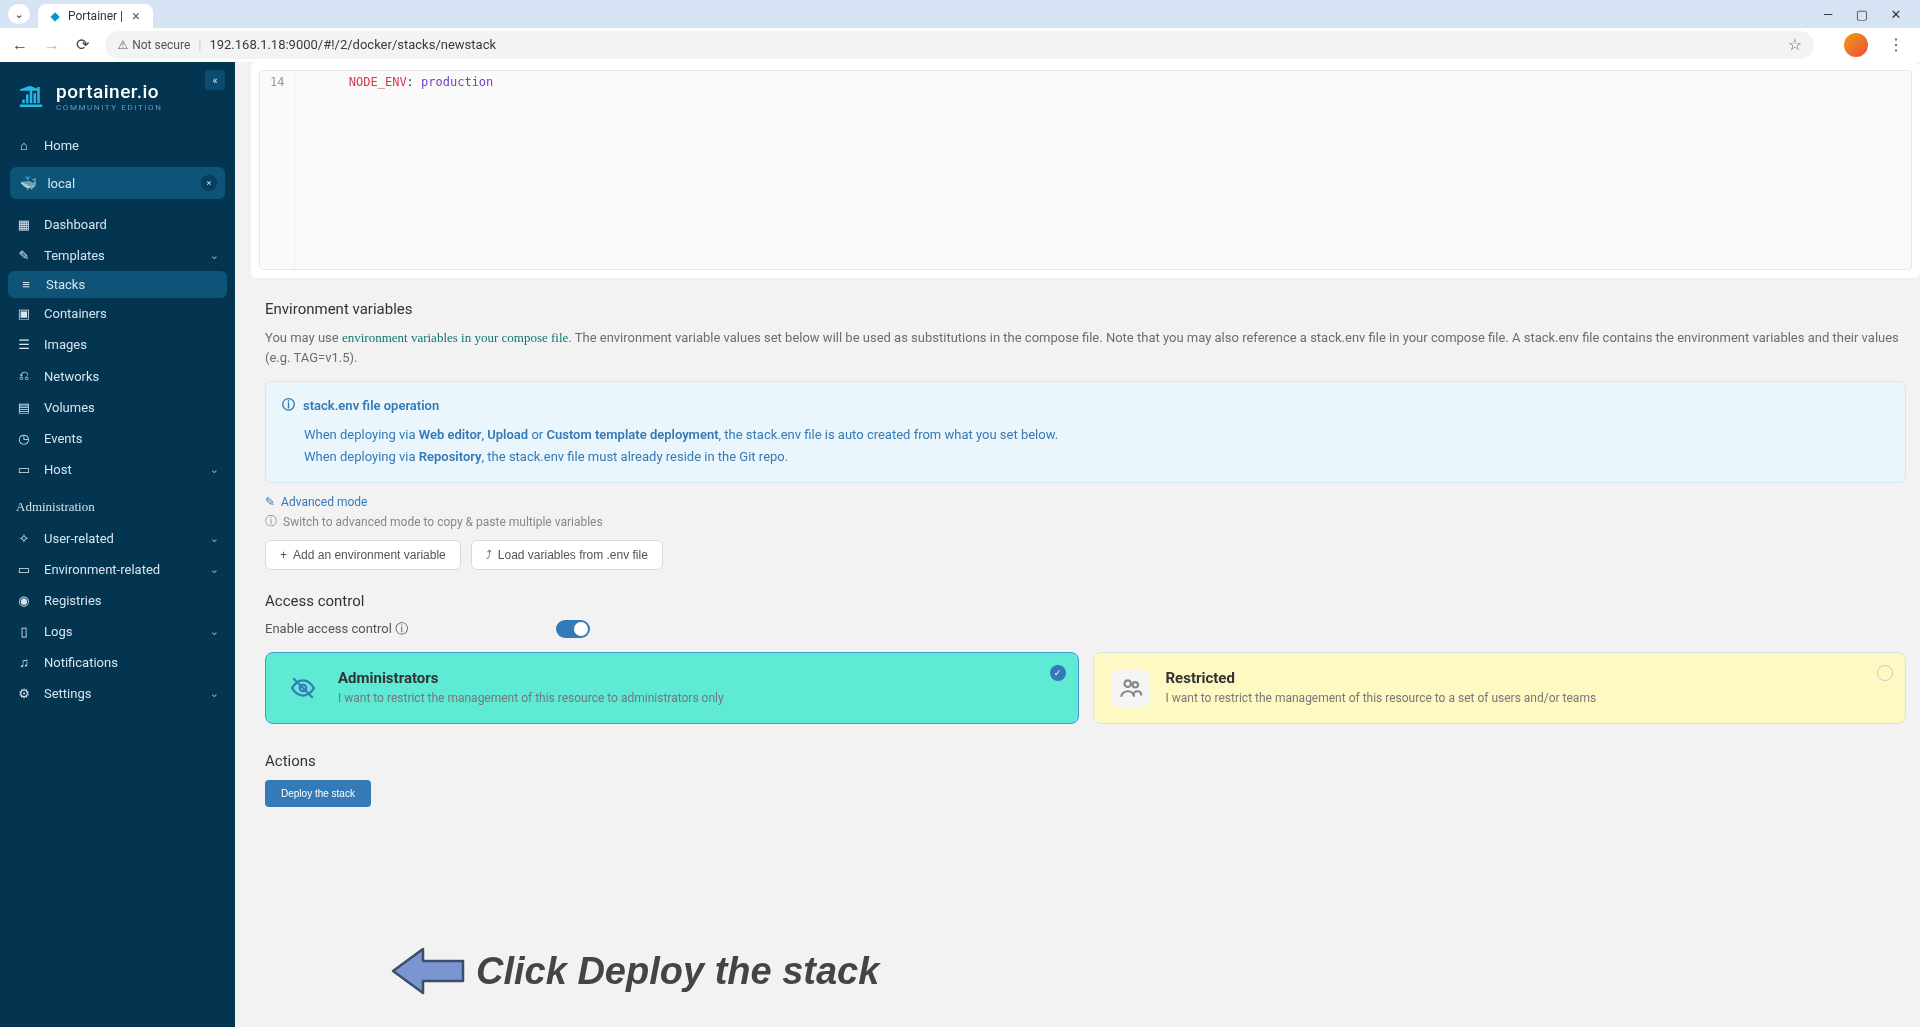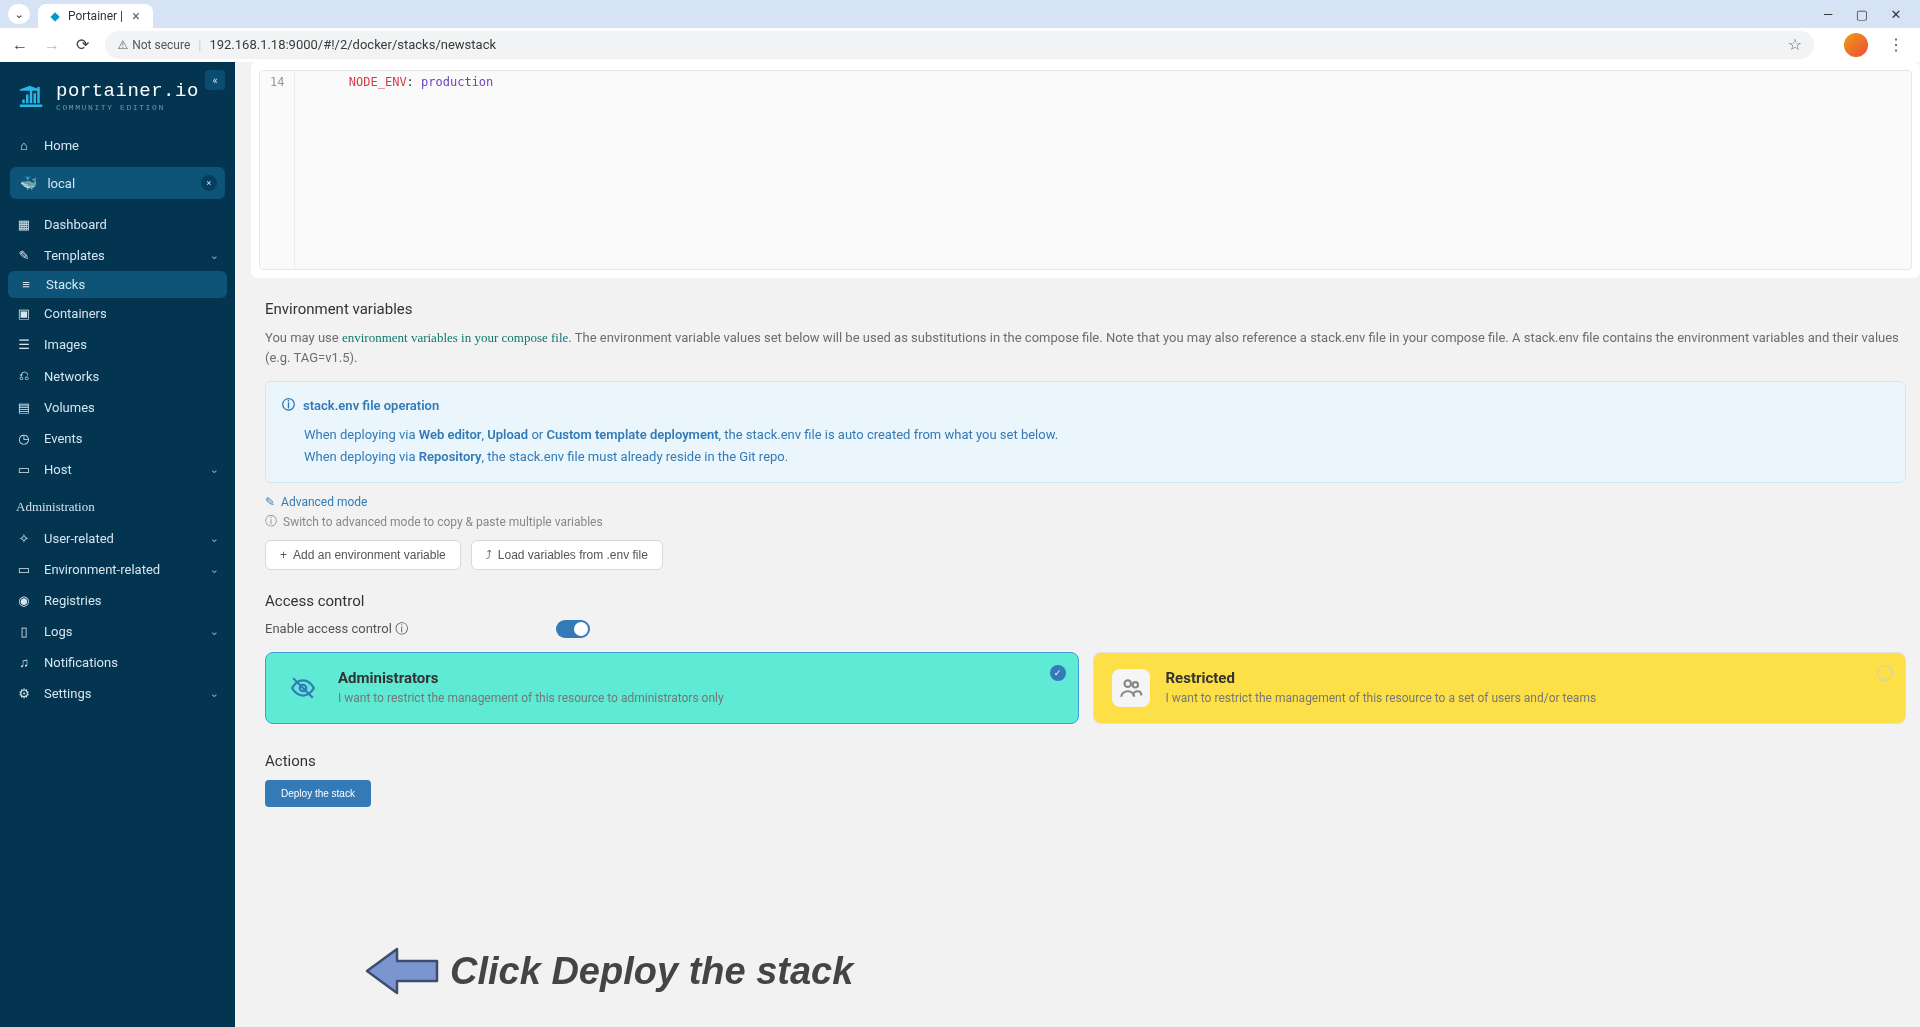--- a/index.html
+++ b/index.html
@@ -20,21 +20,21 @@
 .addr-secure { display: flex; align-items: center; gap: 4px; font-size: 12px; color: #555; }
 .addr-url { color: #3a3a3a; }
 .addr-star { margin-left: auto; color: #666; font-size: 16px; cursor: pointer; }
 .profile { width: 24px; height: 24px; border-radius: 50%; background: linear-gradient(135deg,#f39c12,#e74c3c); cursor: pointer; margin-left: 14px; }
 .kebab { color: #555; font-size: 16px; cursor: pointer; padding: 0 4px; }
 
 
 .app { display: flex; height: calc(1027px - 28px - 34px); }
 .sidebar { width: 235px; background: #033450; color: #d6e5ef; display: flex; flex-direction: column; padding-top: 10px; position: relative; }
 .sb-collapse { position: absolute; top: 8px; right: 10px; width: 20px; height: 20px; background: #0b4c72; border-radius: 4px; display: flex; align-items: center; justify-content: center; font-size: 11px; cursor: pointer; }
-.logo-block { display: flex; align-items: center; gap: 10px; padding: 10px 16px 18px; font-family: Liberation Mono, monospace; }
+.logo-block { display: flex; align-items: center; gap: 10px; padding: 10px 16px 18px; }
 .logo-icon { width: 30px; height: 30px; color: #29b7e5; }
 .logo-text { display: flex; flex-direction: column; line-height: 1; }
 .logo-main { font-size: 19px; color: #fff; font-weight: 500; letter-spacing: 0.5px; }
 .logo-sub { font-size: 8px; color: #6f98ad; letter-spacing: 1.6px; margin-top: 3px; }
 
 .sb-item { display: flex; align-items: center; gap: 12px; padding: 8px 16px; cursor: pointer; color: #d6e5ef; font-size: 13px; }
 .sb-item.active { background: #0e5478; border-radius: 6px; margin: 0 8px; padding: 6px 10px; }
 .sb-icon { width: 16px; text-align: center; font-size: 13px; }
 .sb-chevron { margin-left: auto; font-size: 11px; color: #8ab0c3; }
 
@@ -70,21 +70,21 @@
 .adv-hint { color: #888; display: flex; align-items: center; gap: 6px; margin-top: 4px; }
 
 .btn-row { display: flex; gap: 10px; margin-top: 10px; }
 .btn-outline { background: #fff; border: 1px solid #d9d9d9; border-radius: 6px; padding: 7px 14px; font-size: 12px; color: #555; cursor: pointer; display: flex; align-items: center; gap: 6px; }
 
 .toggle-row { display: flex; align-items: center; gap: 14px; margin-top: 10px; font-size: 13px; color: #555; }
 .toggle { width: 34px; height: 18px; background: #337ab7; border-radius: 10px; position: relative; cursor: pointer; }
 .toggle::after { content: ''; position: absolute; right: 2px; top: 2px; width: 14px; height: 14px; background: #fff; border-radius: 50%; }
 
 .radio-grid { display: flex; gap: 14px; margin-top: 14px; }
-.radio-card { flex: 1; border: 1px solid #e0e0e0; border-radius: 8px; padding: 16px 18px; display: flex; gap: 16px; cursor: pointer; position: relative; background: #fde047; }
+.radio-card { flex: 1; border: 1px solid #e0e0e0; border-radius: 8px; padding: 16px 18px; display: flex; gap: 16px; cursor: pointer; position: relative; background: #fef9c3; }
 .radio-card.selected { border-color: #3e9ed6; background: #5eead4; }
 .radio-icon { width: 38px; height: 38px; border-radius: 8px; display: flex; align-items: center; justify-content: center; font-size: 22px; }
 .radio-card.selected .radio-icon { color: #337ab7; }
 .radio-card:not(.selected) .radio-icon { background: #f5f5f5; color: #888; }
 .radio-body h4 { font-size: 15px; font-weight: 700; color: #333; margin-bottom: 4px; }
 .radio-body p { font-size: 12px; color: #777; }
 .radio-check { position: absolute; top: 12px; right: 12px; width: 16px; height: 16px; border-radius: 50%; }
 .radio-card.selected .radio-check { background: #337ab7; color: #fff; display: flex; align-items: center; justify-content: center; font-size: 9px; }
 .radio-card:not(.selected) .radio-check { border: 1.5px solid #ccc; }
 
@@ -319,20 +319,20 @@
             </div>
             <div class="radio-check"></div>
           </div>
         </div>
 
         <h3 class="section-h" style="margin-top:28px">Actions</h3>
         <button class="btn-primary">Deploy the stack</button>
       </div>
     </div>
 
-    <div class="annotation" style="left:127px; bottom:26px;">
+    <div class="annotation" style="left:153px; bottom:26px;">
       <svg class="arrow-svg" viewBox="0 0 80 60">
         <path d="M5 30 L35 8 L35 20 L75 20 L75 40 L35 40 L35 52 Z" fill="#7a95d0" stroke="#3d4d6b" stroke-width="2.5" stroke-linejoin="round"></path>
       </svg>
       <span class="anno-text">Click Deploy the stack</span>
     </div>
   </main>
 </div>
 
 </body></html>

